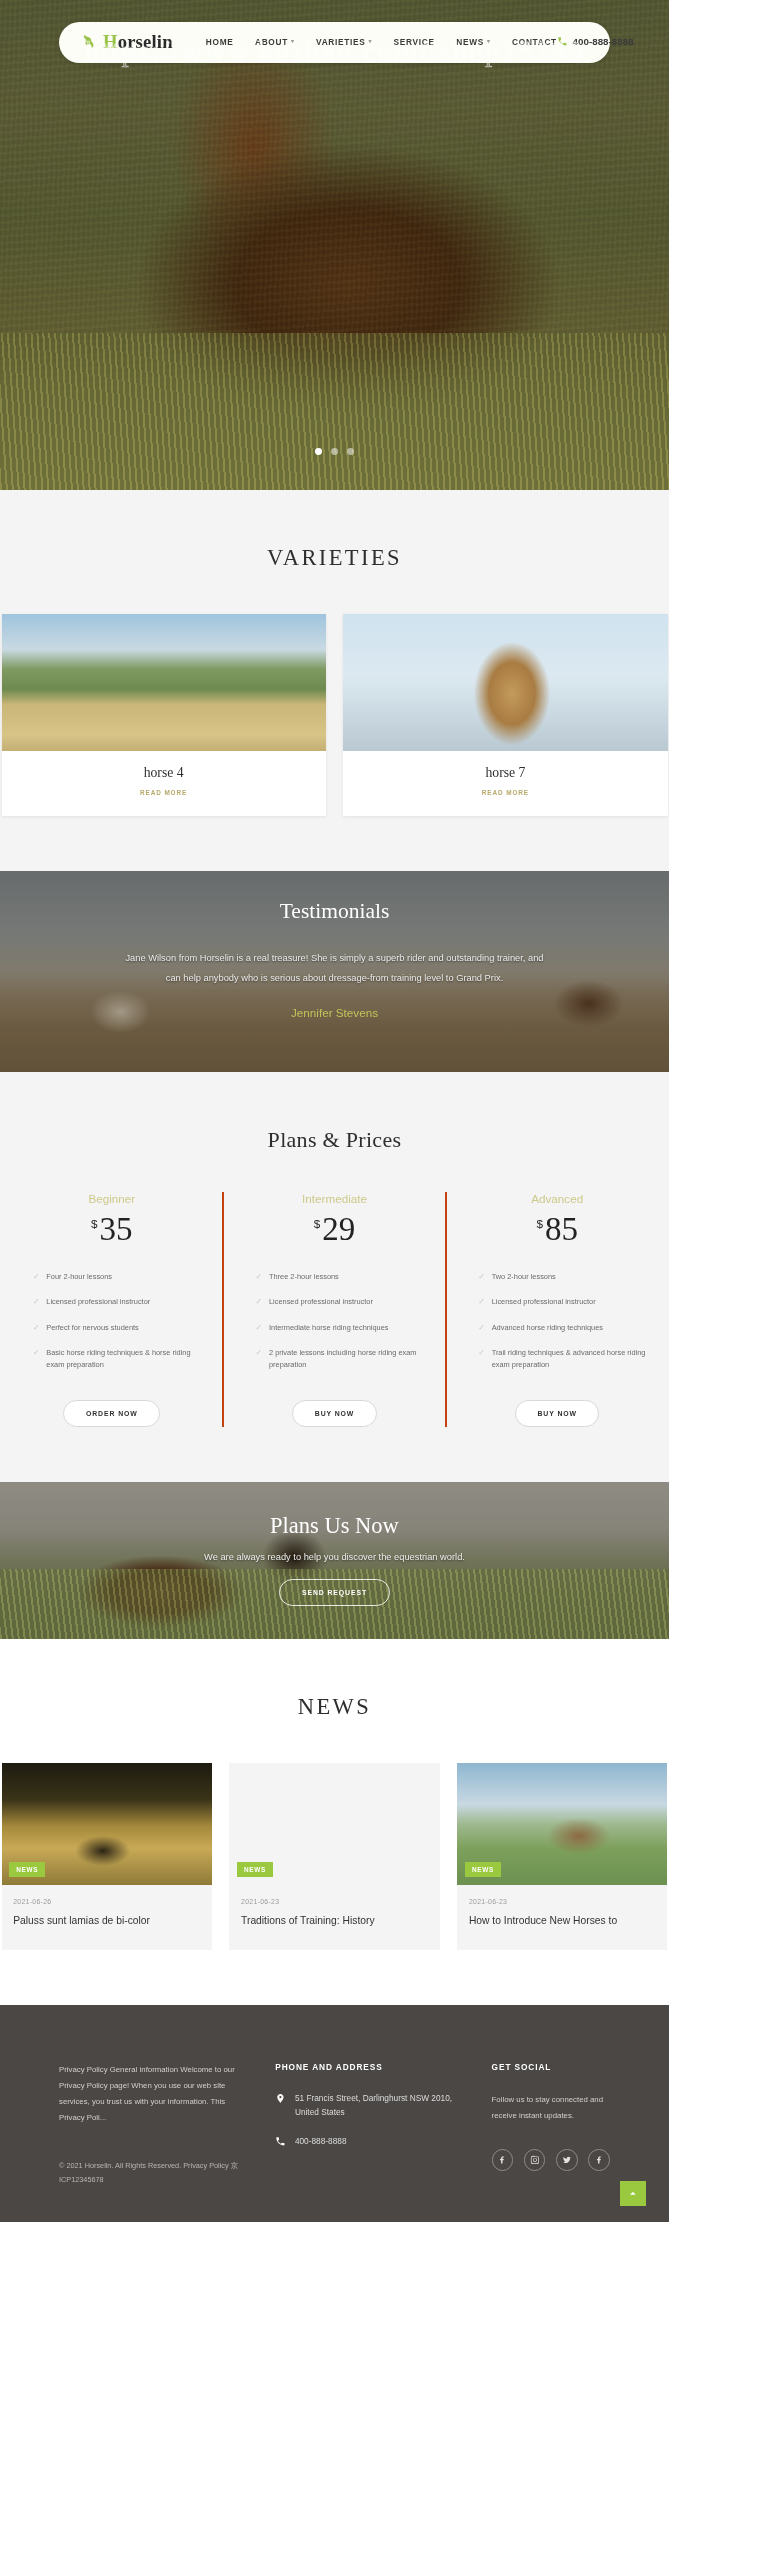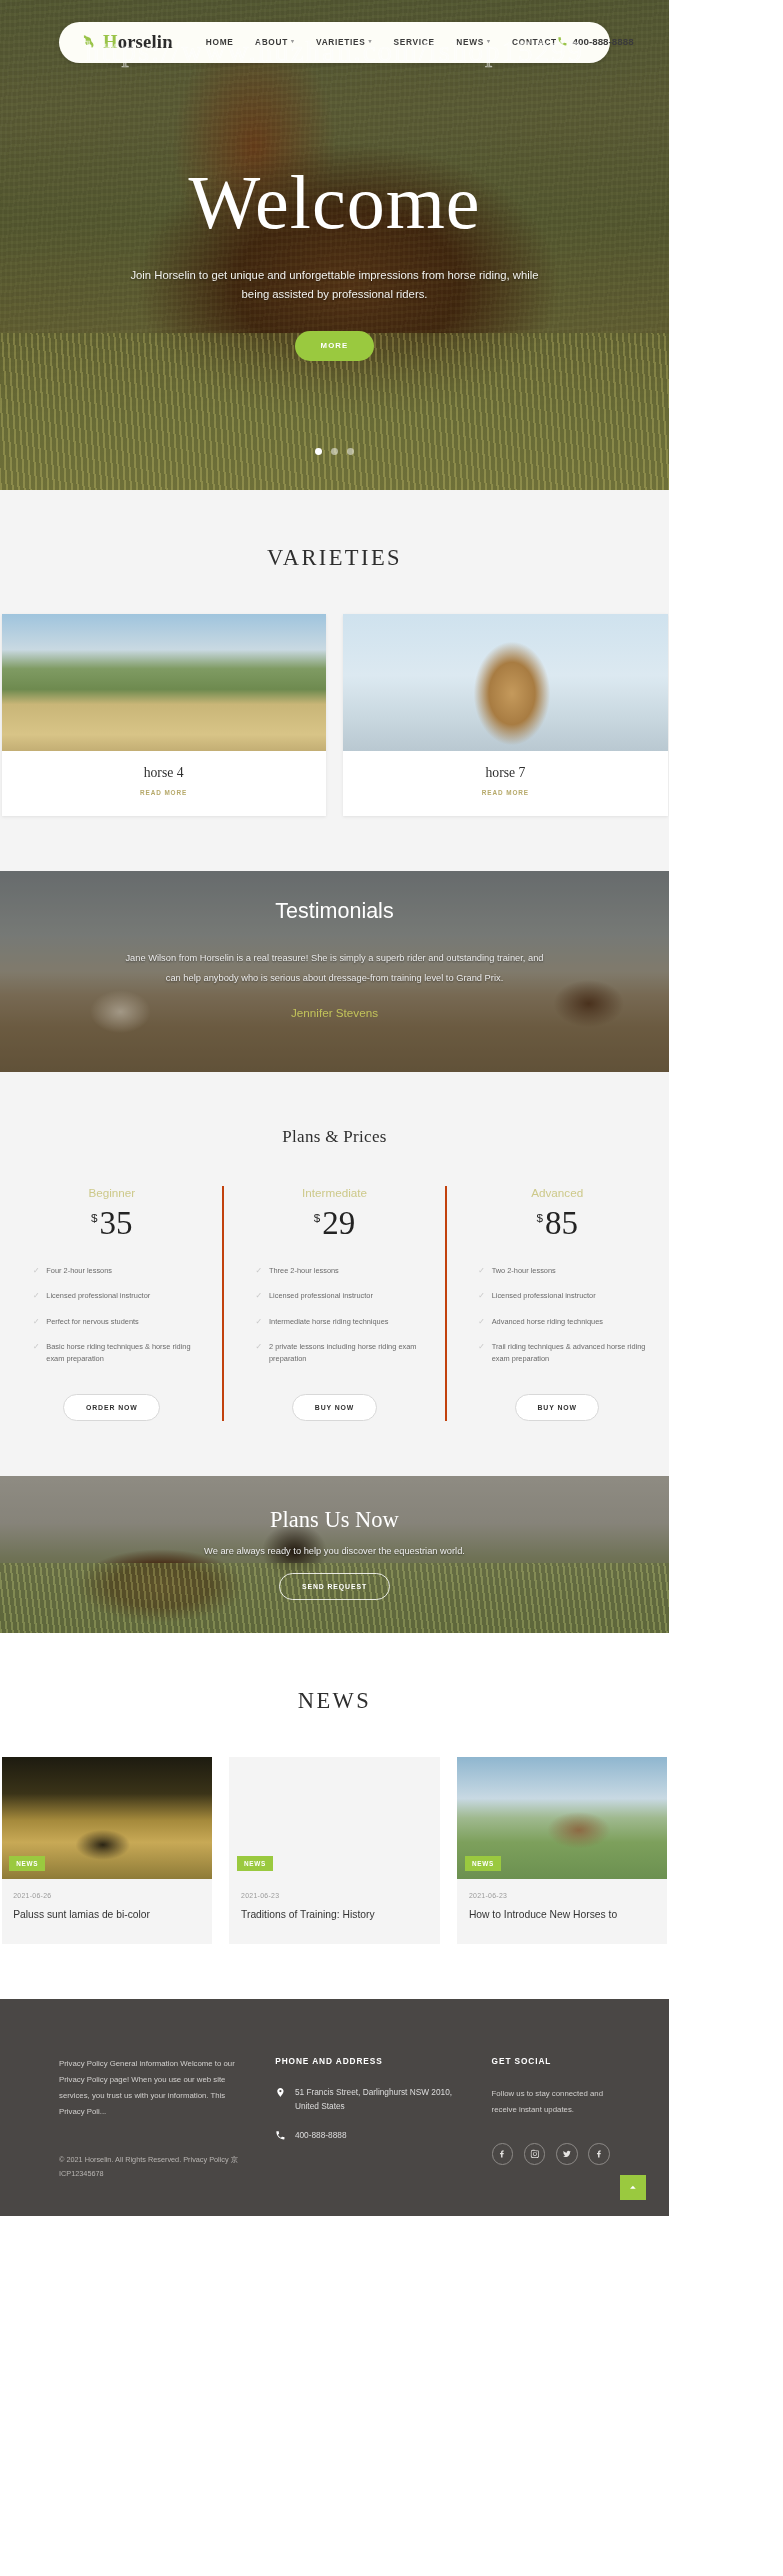--- a/index.html
+++ b/index.html
@@ -71,21 +71,21 @@
   .dots{position:absolute;left:0;right:0;bottom:35px;display:flex;justify-content:center;gap:8.8px;z-index:10}
   .dot{width:6.9px;height:6.9px;border-radius:50%;background:rgba(255,255,255,.5);cursor:pointer}
   .dot.on{background:#fff}
 
   
   .sec{padding:55px 0}
   .sec-grey{background:#f4f4f4}
   .sec-white{background:#fff}
   .sec-title{text-align:center;font-family:"Liberation Serif",serif;font-weight:400;color:#2e2e2e}
   .title-caps{font-size:22.5px;letter-spacing:2.4px}
-  .title-norm{font-size:17px;letter-spacing:0.3px}
+  .title-norm{font-size:22px;letter-spacing:0.3px}
   .wrap{width:666px;margin:0 auto}
   .grid3{display:flex;gap:17.6px;margin-top:43px}
   .card{flex:1;background:#fff;box-shadow:0 1px 2.9px rgba(0,0,0,.08)}
   .card-img{height:137px;width:100%;display:block}
   .card-body{padding:13.7px 9.8px 17.6px;text-align:center}
   .card-title{font-family:"Liberation Serif",serif;font-size:13.7px;color:#2f2f2f;font-weight:400}
   .card-link{display:inline-block;margin-top:6.9px;font-size:6.4px;font-weight:700;letter-spacing:0.9px;color:#b6a96a;cursor:pointer}
 
   
   .ph-h4{background:
@@ -109,21 +109,21 @@
   
   .testi{
     position:relative;height:201px;overflow:hidden;
     background:
       radial-gradient(ellipse 49px 33px at 88% 66%, #5a3a20 0%, rgba(90,58,32,0) 72%),
       radial-gradient(ellipse 41px 29px at 18% 70%, #d9cdb6 0%, rgba(217,205,182,0) 74%),
       linear-gradient(180deg,#848d92 0%,#9aa19f 32%,#a8a391 50%,#9b8a6d 62%,#8a7553 78%,#7b6847 100%);
   }
   .testi:before{content:"";position:absolute;inset:0;background:rgba(35,30,22,.30)}
   .testi-in{position:relative;text-align:center;padding-top:27.4px}
-  .testi-title{font-family:Liberation Sans, sans-serif;font-size:21.5px;color:#fff;font-weight:400}
+  .testi-title{font-family:Liberation Serif, serif;font-size:21.5px;color:#fff;font-weight:400}
   .testi-quote{margin:25.5px auto 0;max-width:421px;font-size:9.3px;line-height:2.1;color:#ececec;text-shadow:0 1px 2px rgba(0,0,0,.5)}
   .testi-name{margin-top:17.6px;font-size:11.7px;color:#c2c35a;font-family:"Liberation Sans",sans-serif}
 
   
   .plans{display:flex;margin-top:39px}
   .plan{flex:1;text-align:center;padding:0 15.7px;border-right:2px solid #c2410c}
   .plan:last-child{border-right:none}
   .plan-name{font-size:11.7px;color:#cdc98a;font-family:"Liberation Sans",sans-serif}
   .plan-price{margin-top:5.9px;font-family:"Liberation Serif",serif;font-size:33px;color:#232323;line-height:1.1}
   .plan-price sup{font-size:11.7px;vertical-align:super;margin-right:2px;font-family:"Liberation Sans",sans-serif}
@@ -229,25 +229,20 @@
           <svg viewBox="0 0 24 24">
               <path d="M6.6 10.8c1.4 2.8 3.8 5.1 6.6 6.6l2.2-2.2c.3-.3.7-.4 1-.2 1.1.4 2.4.6 3.6.6.6 0 1 .4 1 1V20c0 .6-.4 1-1 1C10.8 21 3 13.2 3 4c0-.6.4-1 1-1h3.5c.6 0 1 .4 1 1 0 1.3.2 2.5.6 3.6.1.3 0 .7-.2 1l-2.3 2.2z"></path>
             </svg>
         </span>
         <span>400-888-8888</span>
       </div>
     </div>
 
     <div class="watermark">https://www.huzhan.com/ishop15299</div>
 
-    <div class="hero-content">
-      <h1 class="hero-title">Welcome</h1>
-      <p class="hero-sub">Join Horselin to get unique and unforgettable impressions from horse riding, while being assisted by professional riders.</p>
-      <button class="hero-btn">MORE</button>
-    </div>
 
     <div class="dots">
       <span class="dot on"></span>
       <span class="dot"></span>
       <span class="dot"></span>
     </div>
   </section>
 
   <section class="sec sec-grey">
     <h2 class="sec-title title-caps">VARIETIES</h2>

